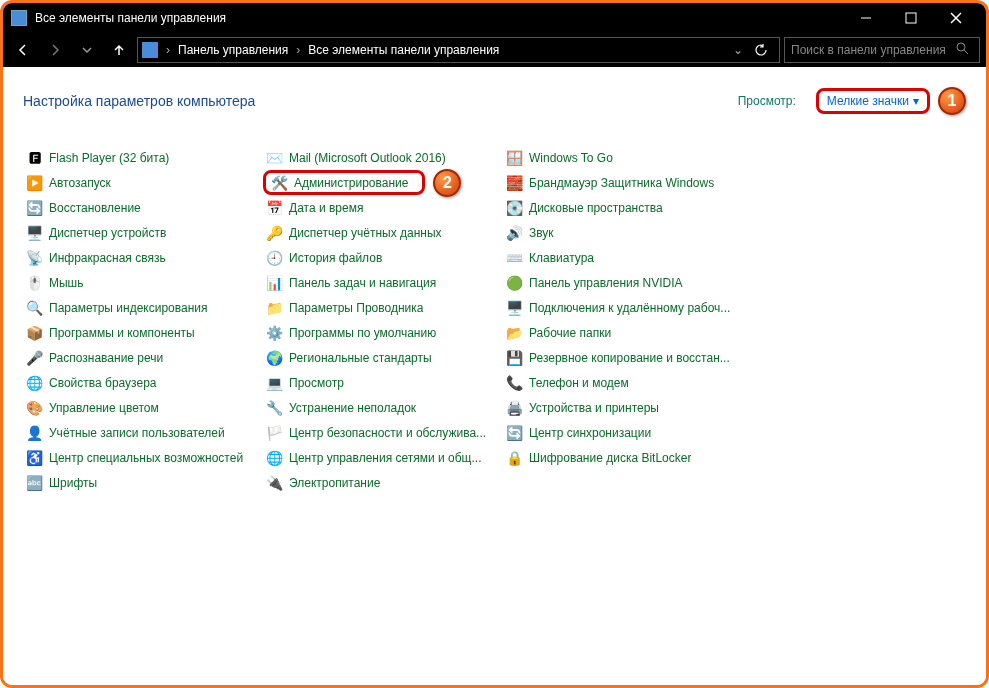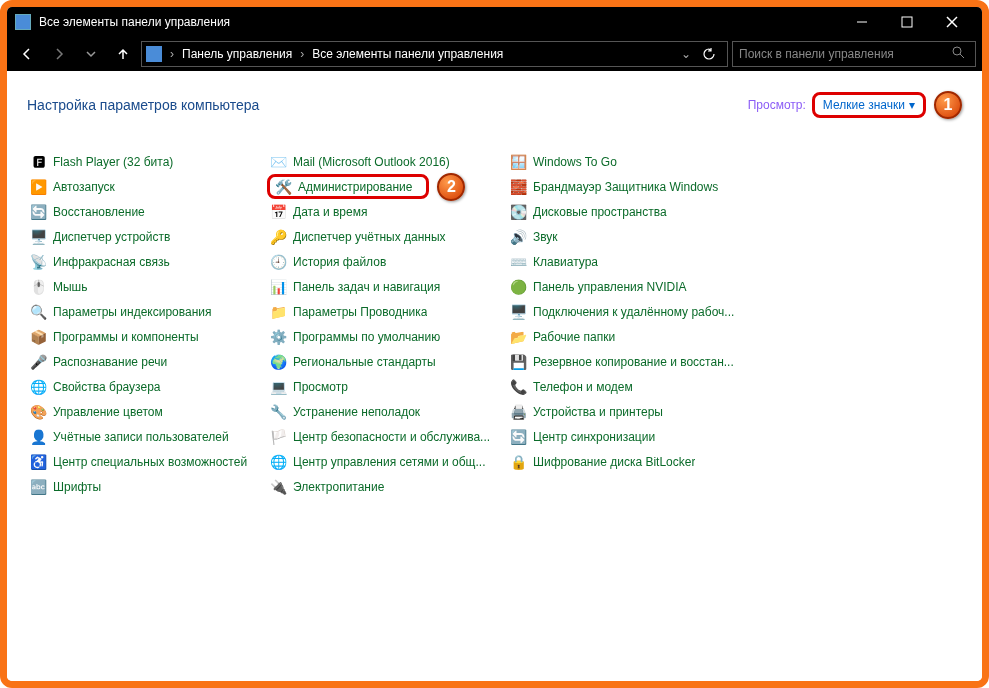--- a/index.html
+++ b/index.html
@@ -1,44 +1,44 @@
 <!DOCTYPE html>
 <html><head>
 <meta charset="utf-8">
 <style>
 * { box-sizing: border-box; margin: 0; padding: 0; }
 body { font-family: "Segoe UI", Tahoma, sans-serif; font-size: 12px; background: #fff; width: 989px; height: 688px; }
-.outer-frame { width: 989px; height: 688px; border: 7px solid #f97316; border-radius: 12px; overflow: hidden; position: relative; background: #fff; }
+.outer-frame { width: 989px; height: 688px; border: 3px solid #f97316; border-radius: 12px; overflow: hidden; position: relative; background: #fff; }
 .window { width: 100%; height: 100%; display: flex; flex-direction: column; }
 
 
 .titlebar { height: 30px; background: #000; color: #fff; display: flex; align-items: center; padding: 0 8px; }
 .titlebar-icon { width: 16px; height: 16px; background: #4a8cd8; margin-right: 8px; border: 1px solid #6ab; display:inline-block; }
 .titlebar-text { flex: 1; font-size: 12px; }
 .titlebar-ctrls { display: flex; gap: 0; }
 .titlebar-btn { width: 45px; height: 30px; display: flex; align-items: center; justify-content: center; color: #fff; cursor: pointer; }
 .titlebar-btn svg, .titlebar-btn span { width: 12px; height: 12px; }
 
 
 .navbar { height: 34px; background: #000; display: flex; align-items: center; padding: 0 6px; color: #fff; gap: 4px; }
 .nav-arrow { width: 28px; height: 28px; display: flex; align-items: center; justify-content: center; color: #999; }
 .nav-arrow.active { color: #fff; }
 .breadcrumb-wrap { flex: 1; height: 26px; border: 1px solid #555; display: flex; align-items: center; padding: 0 4px; gap: 4px; }
 .bc-icon { width: 16px; height: 16px; background: #4a8cd8; display:inline-block; }
 .bc-sep { color: #aaa; padding: 0 4px; }
 .bc-text { color: #fff; font-size: 12px; }
 .refresh-btn { width: 28px; height: 26px; display:flex; align-items:center; justify-content:center; color:#fff; }
-.search-wrap { width: 244px; height: 26px; border: 1px solid #555; display: flex; align-items: center; padding: 0 6px; color: #888; }
+.search-wrap { width: 196px; height: 26px; border: 1px solid #555; display: flex; align-items: center; padding: 0 6px; color: #888; }
 .search-wrap .sicon { margin-right: 4px; }
 
 
 .content { flex: 1; background: #fff; padding: 20px 20px; position: relative; }
 .header-row { display: flex; align-items: center; margin-bottom: 30px; }
 .page-title { color: #1a4b8c; font-size: 14px; font-weight: normal; flex: 1; }
-.view-label { color: #8b5cf6; font-size: 12px; margin-right: 6px; }
+.view-label { color: #0f766e; font-size: 12px; margin-right: 20px; }
 .view-dropdown { padding: 3px 8px; color: #0066cc; font-size: 12px; cursor: pointer; display: flex; align-items: flex-start; gap: 4px; }
 .callout-red { border: 3px solid #d00; border-radius: 8px; }
 .badge { width: 28px; height: 28px; border-radius: 50%; background: radial-gradient(circle at 35% 30%, #ff9a4a, #d43a00); color: #fff; font-weight: bold; font-size: 16px; display: flex; align-items: center; justify-content: center; border: 2px solid #a02800; box-shadow: 1px 1px 3px rgba(0,0,0,0.4); margin-left: 8px; }
 
 .grid { display: grid; grid-template-columns: repeat(3, 240px); grid-auto-rows: 25px; column-gap: 0; }
 .item { display: flex; align-items: center; gap: 6px; height: 25px; cursor: pointer; padding: 0 4px; }
 .item .ic { width: 16px; height: 16px; display: inline-flex; align-items: center; justify-content: center; font-size: 14px; flex-shrink: 0; }
 .item .txt { color: #0b6b2a; font-size: 12px; white-space: nowrap; overflow: hidden; text-overflow: ellipsis; }
 .item.mail .txt { }
 

